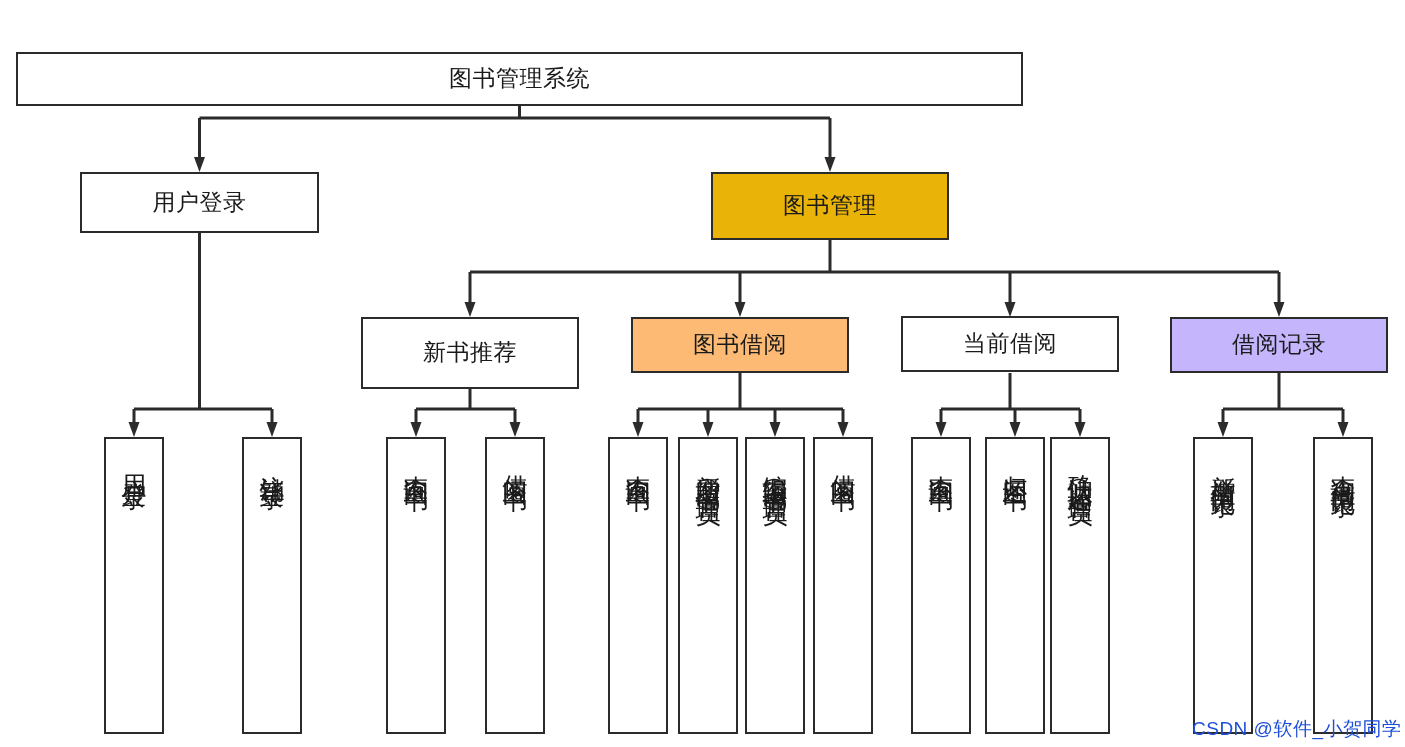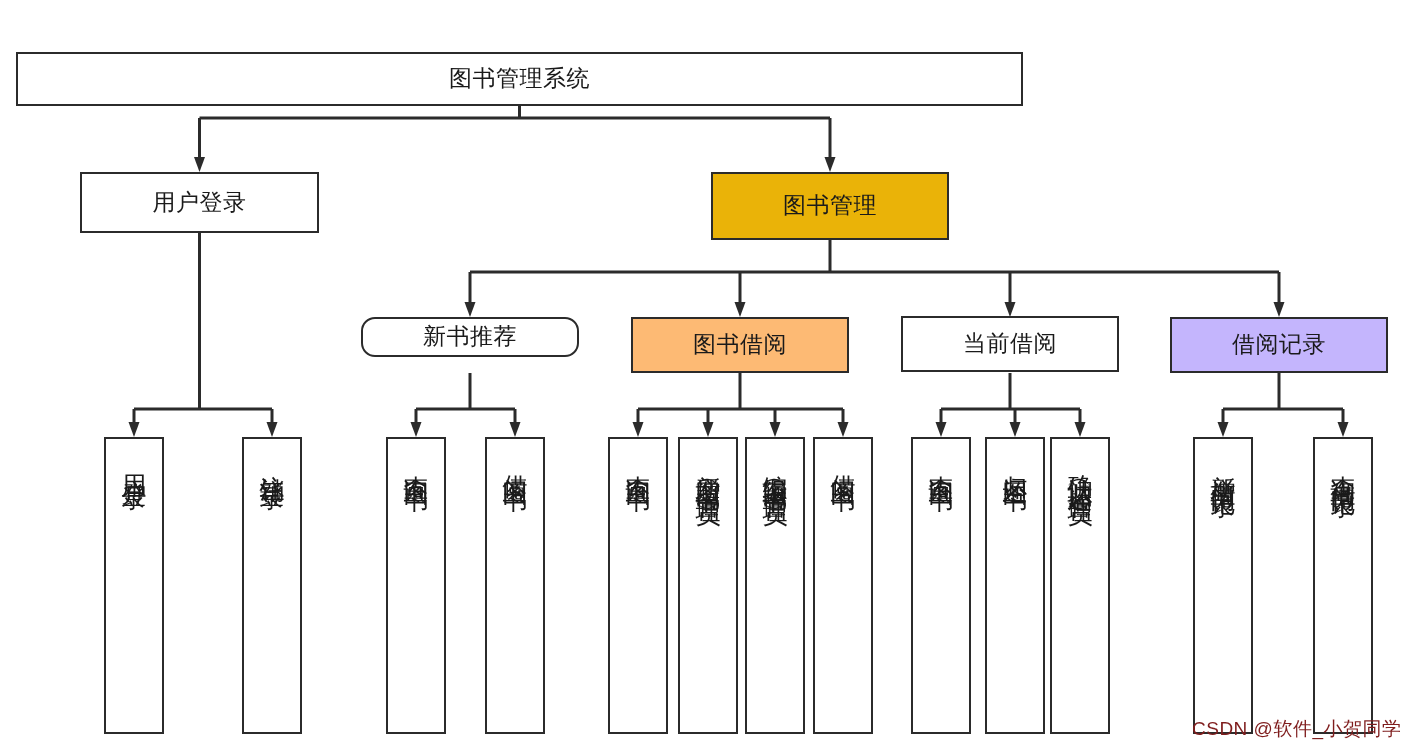--- a/index.html
+++ b/index.html
@@ -125,21 +125,21 @@
   <div id="nodes-layer">
       <div class="node horizontal" style="left: 16px; top: 14px; width: 1007px; height: 54px; border-color: rgb(43, 43, 43); background: rgb(255, 255, 255); margin-top: 38px;">
         <span class="node-label">图书管理系统</span>
       </div>
       <div class="node horizontal" style="left: 80px; top: 172px; width: 239px; height: 61px; border-color: rgb(43, 43, 43); background: rgb(255, 255, 255);">
         <span class="node-label">用户登录</span>
       </div>
       <div class="node horizontal" style="left: 711px; top: 172px; width: 238px; height: 68px; border-color: rgb(43, 43, 43); background: #eab308;">
         <span class="node-label">图书管理</span>
       </div>
-      <div class="node horizontal" style="left: 361px; top: 317px; width: 218px; height: 40px; border-color: rgb(43, 43, 43); background: rgb(255, 255, 255); border-radius: 14px;">
+      <div class="node horizontal" style="left: 361px; top: 317px; width: 218px; height: 72px; border-color: rgb(43, 43, 43); background: rgb(255, 255, 255);">
         <span class="node-label">新书推荐</span>
       </div>
       <div class="node horizontal" style="left: 631px; top: 317px; width: 218px; height: 56px; border-color: rgb(43, 43, 43); background: #fdba74;">
         <span class="node-label">图书借阅</span>
       </div>
       <div class="node horizontal" style="left: 901px; top: 316px; width: 218px; height: 56px; border-color: rgb(43, 43, 43); background: rgb(255, 255, 255);">
         <span class="node-label">当前借阅</span>
       </div>
       <div class="node horizontal" style="left: 1170px; top: 317px; width: 218px; height: 56px; border-color: rgb(43, 43, 43); background: #c4b5fd;">
         <span class="node-label">借阅记录</span>
@@ -177,14 +177,14 @@
       <div class="node vertical" style="left: 1050px; top: 437px; width: 60px; height: 297px; border-color: rgb(43, 43, 43); background: rgb(255, 255, 255);">
         <span class="node-label">确认归还（管理员）</span>
       </div>
       <div class="node vertical" style="left: 1193px; top: 437px; width: 60px; height: 297px; border-color: rgb(43, 43, 43); background: rgb(255, 255, 255);">
         <span class="node-label">新增借阅记录</span>
       </div>
       <div class="node vertical" style="left: 1313px; top: 437px; width: 60px; height: 297px; border-color: rgb(43, 43, 43); background: rgb(255, 255, 255);">
         <span class="node-label">查询借阅记录</span>
       </div>
     </div>
-  <div id="watermark" style="left: 1192px; top: 716px; color: #7f1d1d;">CSDN @软件_小贺同学</div>
+  <div id="watermark" style="left: 1192px; top: 716px; color: #1d4ed8;">CSDN @软件_小贺同学</div>
 </div>
 
 </body></html>

